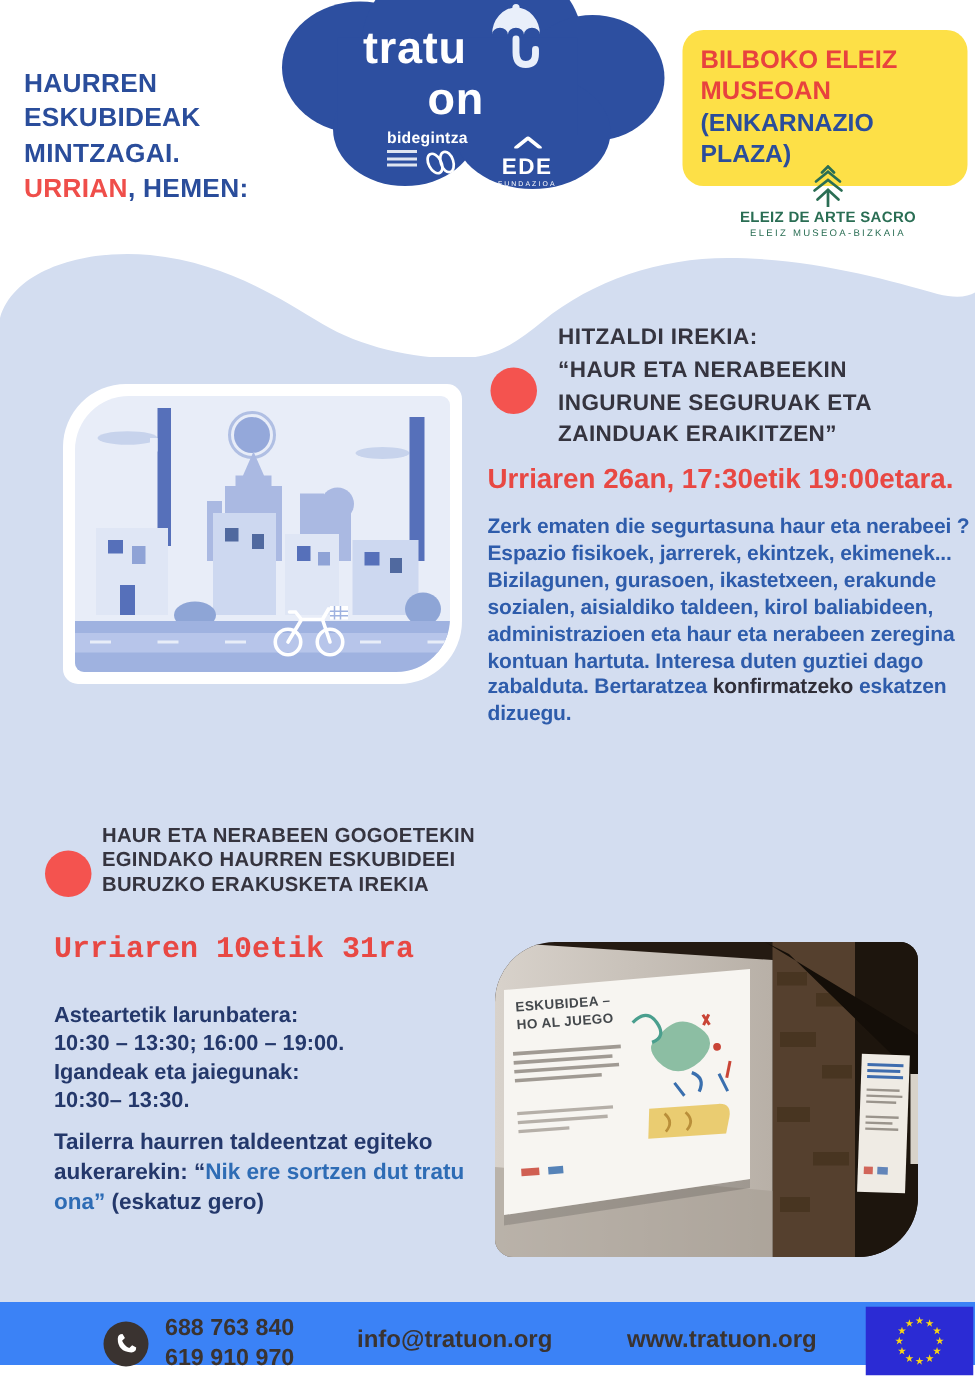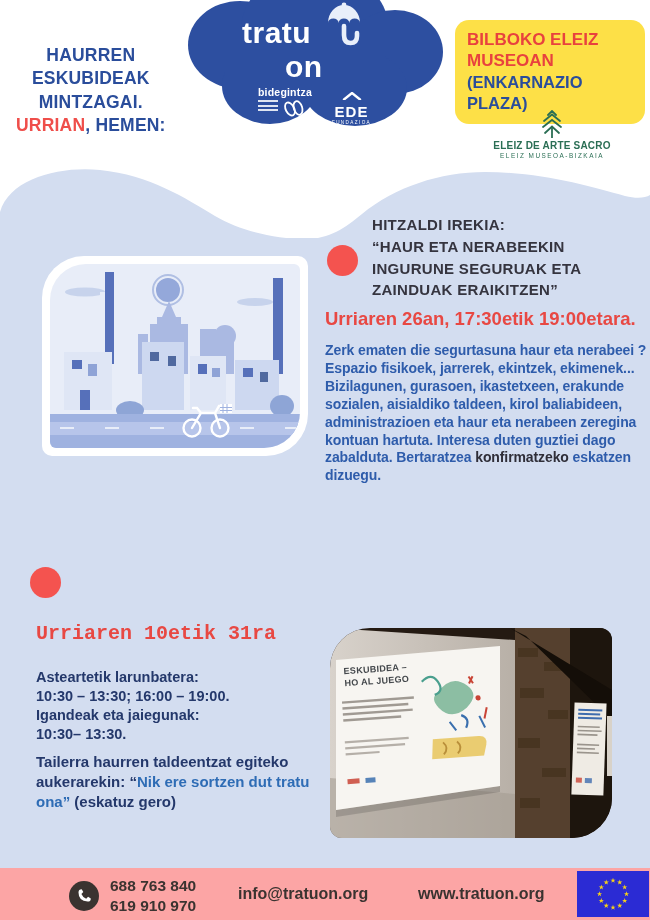--- a/index.html
+++ b/index.html
@@ -5,21 +5,21 @@
   * { margin:0; padding:0; box-sizing:border-box; }
   html,body { background:#ffffff; }
   .page {
     position:relative; width:650px; height:920px; overflow:hidden;
     background:#ffffff; font-family:"Liberation Sans", sans-serif;
   }
   
   .intro-title {
     position:absolute; left:16px; top:44px;
     font-size:17.5px; font-weight:bold; line-height:1.33;
-    color:#2a4d9b; white-space:pre-line; letter-spacing:.2px;text-align:center;
+    color:#2a4d9b; white-space:pre-line; letter-spacing:.2px;
   }
   .intro-title .red { color:#ef4e4a; }
 
   .brand-cloud { position:absolute; left:180px; top:0; width:270px; height:132px; }
   .brand-name-top {
     position:absolute; left:242px; top:16px; font-size:30px; font-weight:bold;
     color:#fff; letter-spacing:.5px;
   }
   .umbrella { position:absolute; left:326px; top:2px; width:38px; height:50px; }
   .brand-name-bottom {
@@ -98,21 +98,21 @@
     border-radius:40px 12px 40px 12px; overflow:hidden;
   }
   .exhibit-photo svg { display:block; }
   .photo-panel-title {
     position:absolute; left:344px; top:664px; transform:rotate(-4deg);
     font-size:9px; font-weight:bold; color:#44484c; line-height:1.3;
     letter-spacing:.3px; white-space:pre-line;
   }
 
   
-  .footer { position:absolute; left:0; top:868px; width:650px; height:52px; background:#fca5a5; }
+  .footer { position:absolute; left:0; top:868px; width:650px; height:42px; background:#3b82f6; }
   .phone-group { position:absolute; left:68px; top:8px; display:flex; gap:10px; align-items:center; }
   .phone-numbers { font-size:15.5px; font-weight:bold; color:#3a3330; line-height:1.3; }
   .footer-email { position:absolute; left:238px; top:17px; font-size:16px; font-weight:bold; color:#3a3330; }
   .footer-website { position:absolute; left:418px; top:17px; font-size:16px; font-weight:bold; color:#3a3330; }
   .eu-flag { position:absolute; right:1px; top:3px; width:72px; height:46px; }
 </style>
 </head>
 <body>
 
 <div class="page">
@@ -248,20 +248,23 @@
 
   <div class="bullet talk-bullet"></div>
   <div class="talk-heading">HITZALDI IREKIA:
 “HAUR ETA NERABEEKIN
 INGURUNE SEGURUAK ETA
 ZAINDUAK ERAIKITZEN”</div>
   <div class="talk-date">Urriaren 26an, 17:30etik 19:00etara.</div>
   <div class="talk-body"><span>Zerk ematen die segurtasuna haur eta nerabeei ? Espazio fisikoek, jarrerek, ekintzek, ekimenek... Bizilagunen, gurasoen, ikastetxeen, erakunde sozialen, aisialdiko taldeen, kirol baliabideen, administrazioen eta haur eta nerabeen zeregina kontuan hartuta. Interesa duten guztiei dago zabalduta. Bertaratzea </span><span class="dark">konfirmatzeko</span><span> eskatzen dizuegu.</span></div>
 
   <div class="bullet exhibition-bullet"></div>
+  <div class="exhibition-heading">HAUR ETA NERABEEN GOGOETEKIN
+EGINDAKO HAURREN ESKUBIDEEI
+BURUZKO ERAKUSKETA IREKIA</div>
   <div class="exhibition-date">Urriaren 10etik 31ra</div>
   <div class="exhibition-schedule">Asteartetik larunbatera:
 10:30 – 13:30; 16:00 – 19:00.
 Igandeak eta jaiegunak:
 10:30– 13:30.</div>
   <div class="exhibition-workshop"><span>Tailerra haurren taldeentzat egiteko
 aukerarekin: “</span><span class="quote">Nik ere sortzen dut tratu
 ona”</span><span> (eskatuz gero)</span></div>
 
   <div class="exhibit-photo">

